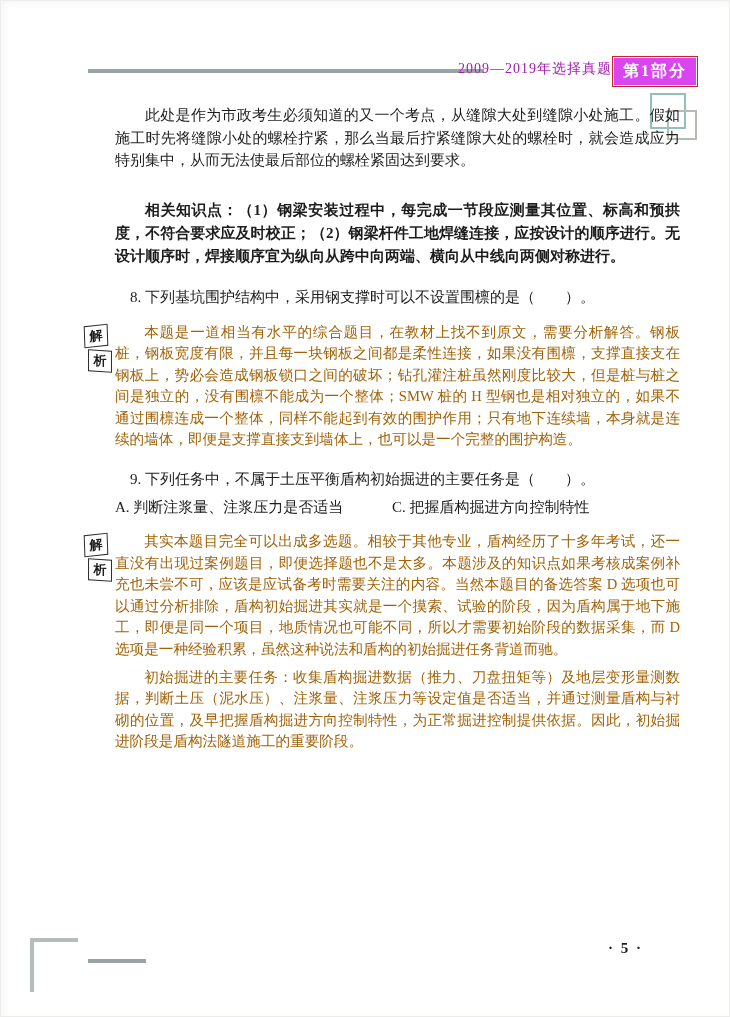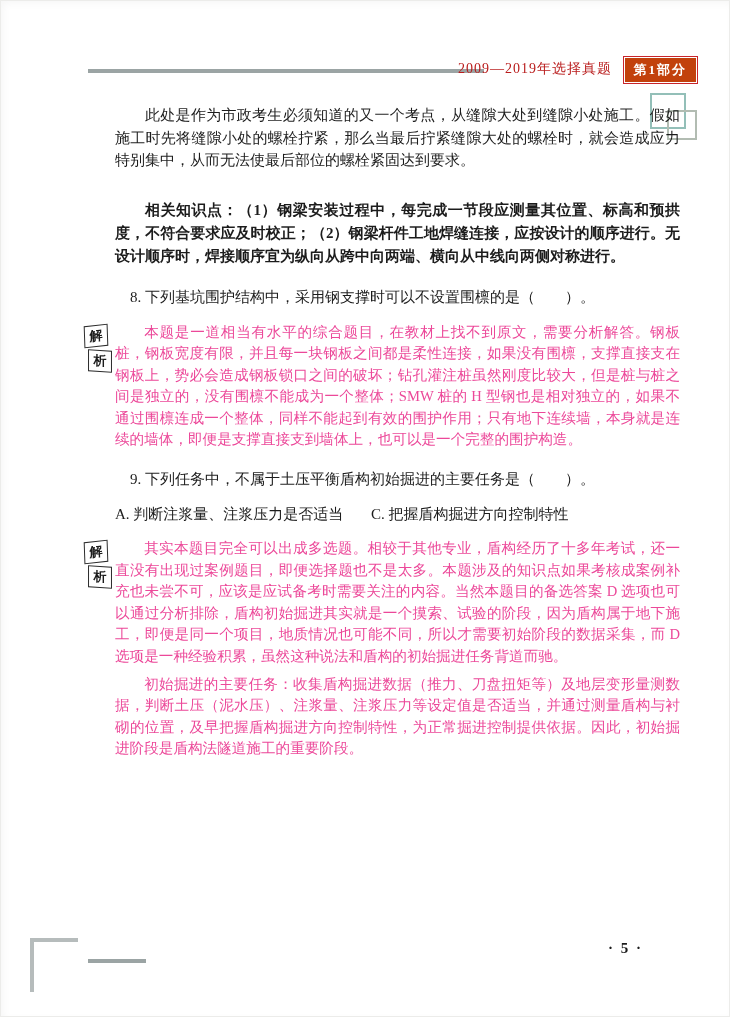--- a/index.html
+++ b/index.html
@@ -14,27 +14,27 @@
     box-shadow: inset 0 0 0 1px #ececea, inset 3px 3px 8px rgba(0,0,0,0.04);
   }
 
   
   .header-rule {
     position:absolute; left:88px; top:69px;
     width:396px; height:4px; background:#9ba4a4;
   }
   .header-title {
     position:absolute; top:60px; right:118px;
-    font-size:14px; color:#b91c1c; letter-spacing:1px;
+    font-size:14px; color:#a21caf; letter-spacing:1px;
     white-space:nowrap;
   }
   .part-badge {
     position:absolute; top:57px; right:33px;
-    background:#c2410c; color:#ffffff;
-    font-size:13px; font-weight:bold; letter-spacing:2px;
+    background:#d946ef; color:#ffffff;
+    font-size:16px; font-weight:bold; letter-spacing:2px;
     padding:3px 9px;
     border:1px solid #ffffff;
     outline:1px solid #c9242b;
     white-space:nowrap;
   }
   .corner-art { position:absolute; top:93px; right:30px; width:52px; height:52px; }
   .corner-art .sq1 { position:absolute; left:2px; top:0; width:36px; height:36px; border:2px solid #93bfb8; }
   .corner-art .sq2 { position:absolute; left:19px; top:17px; width:30px; height:30px; border:2px solid #b2bcb2; }
 
   
@@ -45,27 +45,27 @@
   p.body-para { text-indent:2em; margin-bottom:27px; }
   .kp { font-weight:bold; text-indent:2em; margin:15px 0 14px 0; line-height:1.55; }
   .stem { text-indent:1em; margin-top:18px; }
   .opts-row { display:flex; margin-top:5px; }
   .opts-row .opt-0 { width:127px; }
   .opts-row .opt-1 { width:128px; }
   .opts-row .opt-2 { width:131px; }
   .opts-row .opt-3 { flex:1; }
   .opts-grid {
     display:grid; grid-template-columns:256px 1fr;
-    row-gap:2px; margin-top:12px;
+    row-gap:2px; margin-top:5px;gap:21px;
   }
 
   
   .analysis { position:relative; margin:13px 0 14px 0; }
   .analysis-text {
-    text-indent:2em; font-size:14.6px; line-height:1.47; color:#ec4899;
+    text-indent:2em; font-size:14.6px; line-height:1.47; color:#a16207;
     margin-bottom:7px;
   }
   .analysis-text:last-child { margin-bottom:0; }
   .jx { position:absolute; left:-31px; top:3px; width:28px; }
   .jx-box {
     width:24px; height:22px;
     border:1.5px solid #2b2b2b; background:#fff;
     font-size:13px; font-weight:bold;
     display:flex; align-items:center; justify-content:center;
   }

